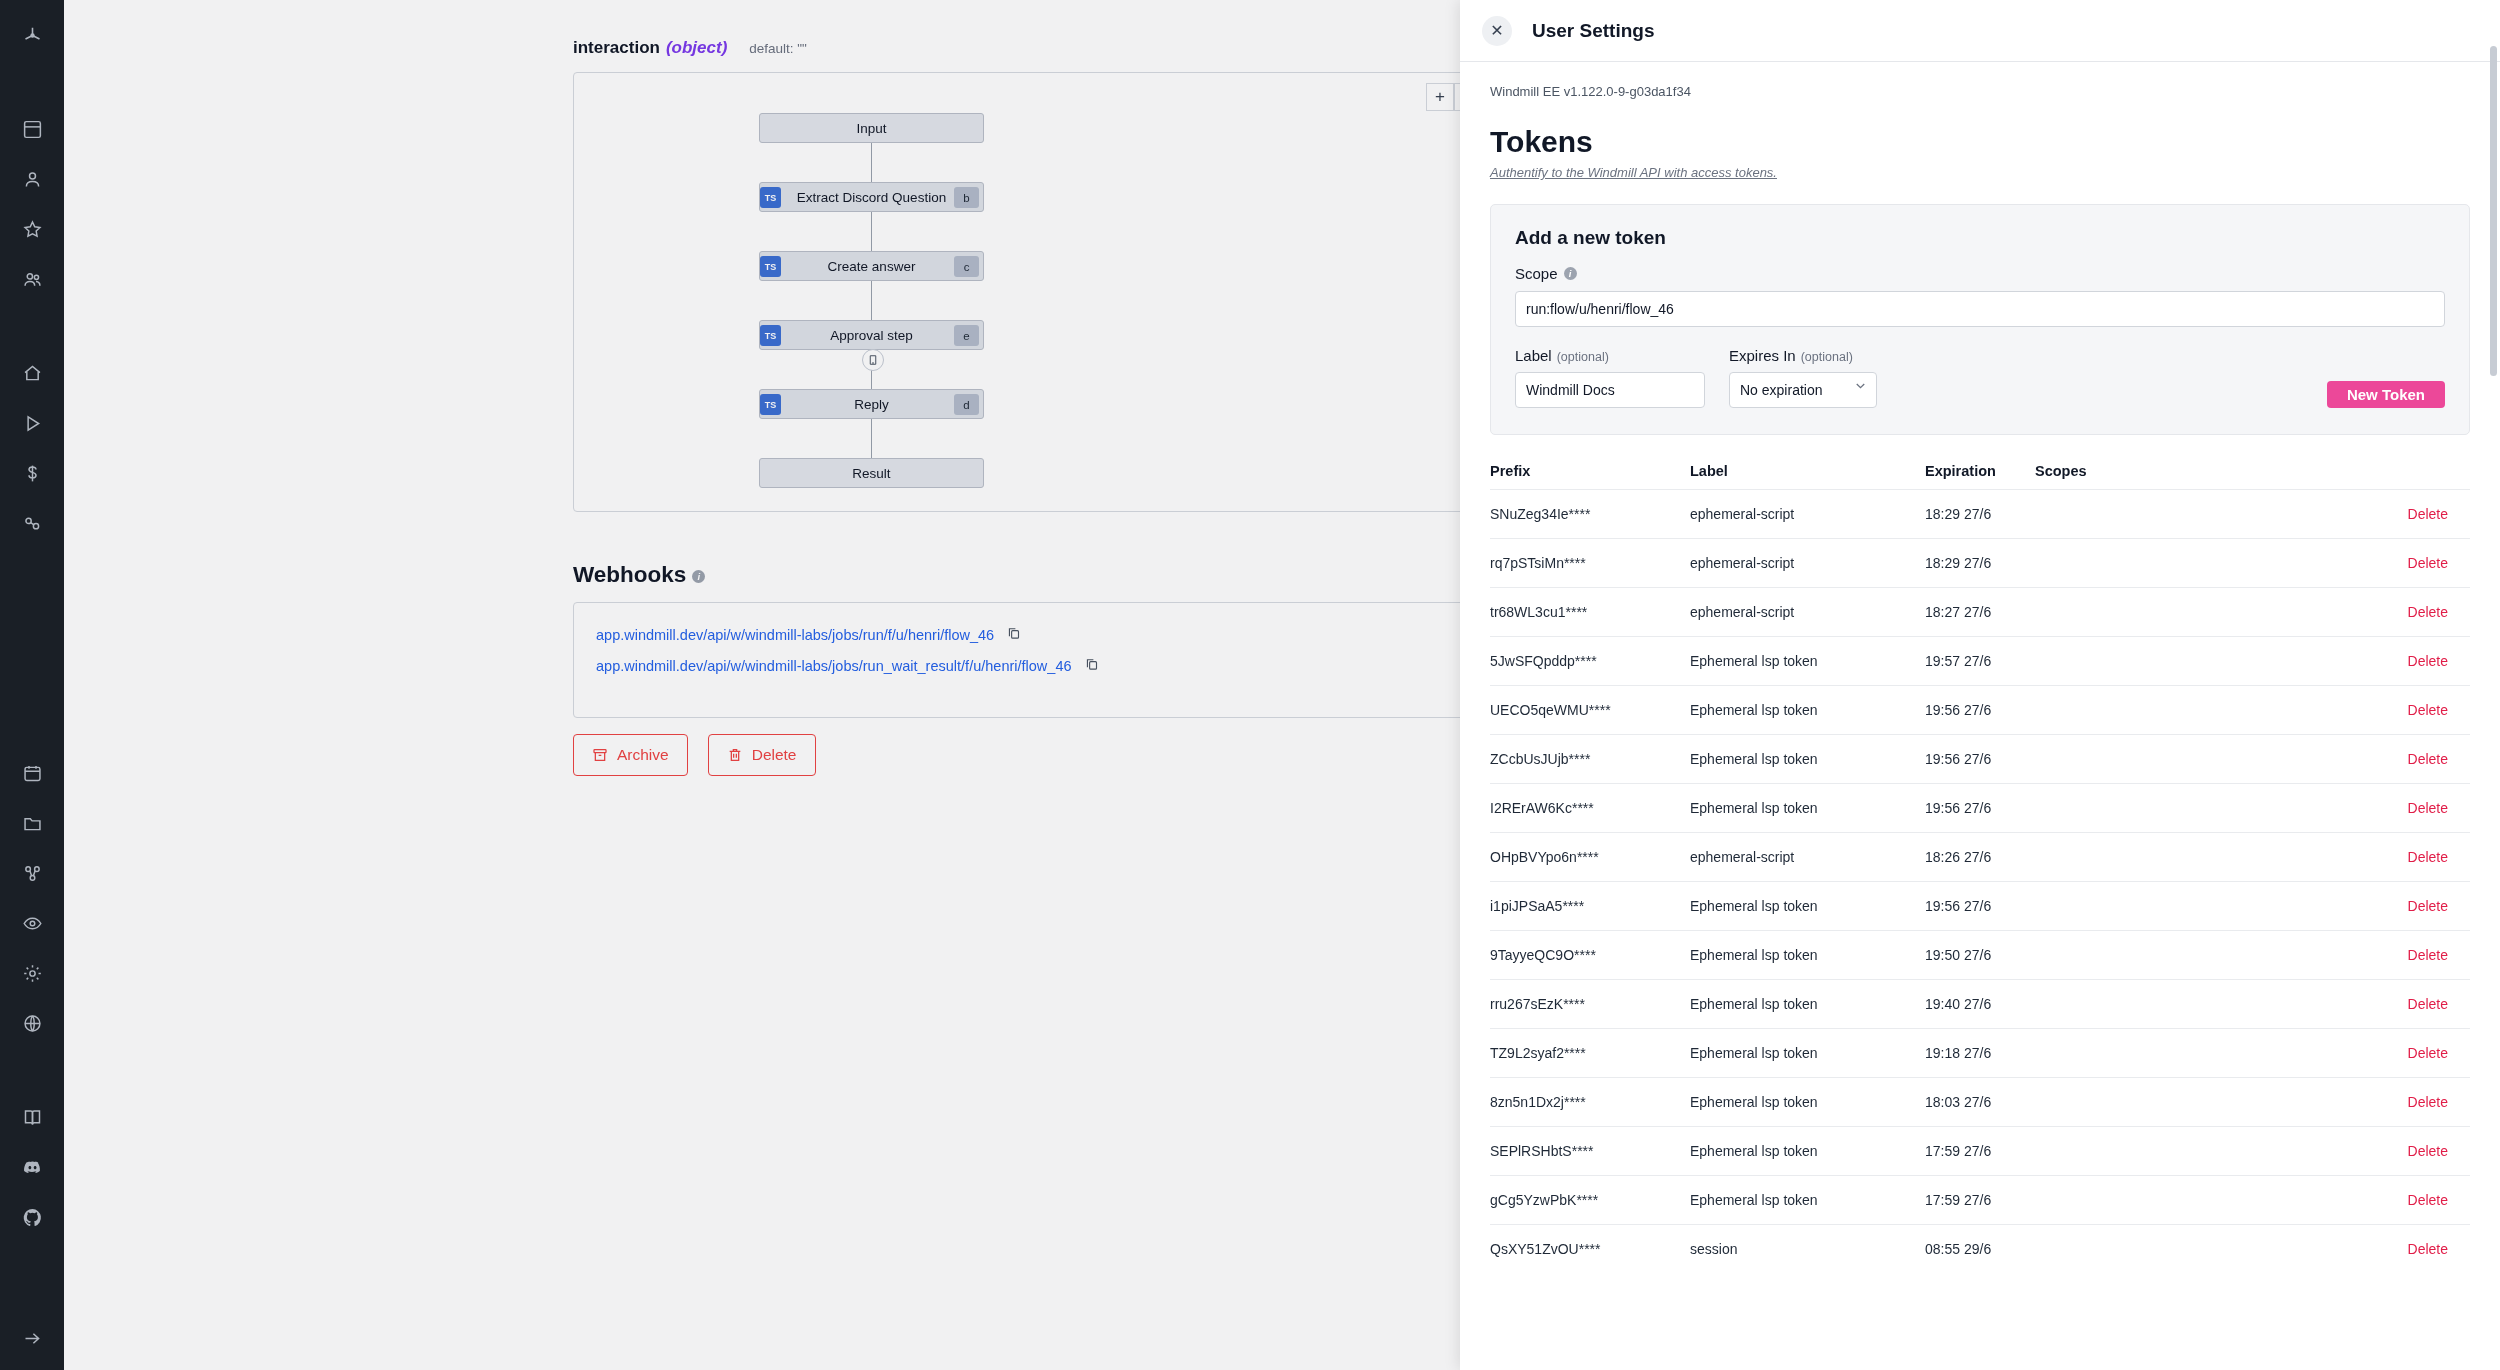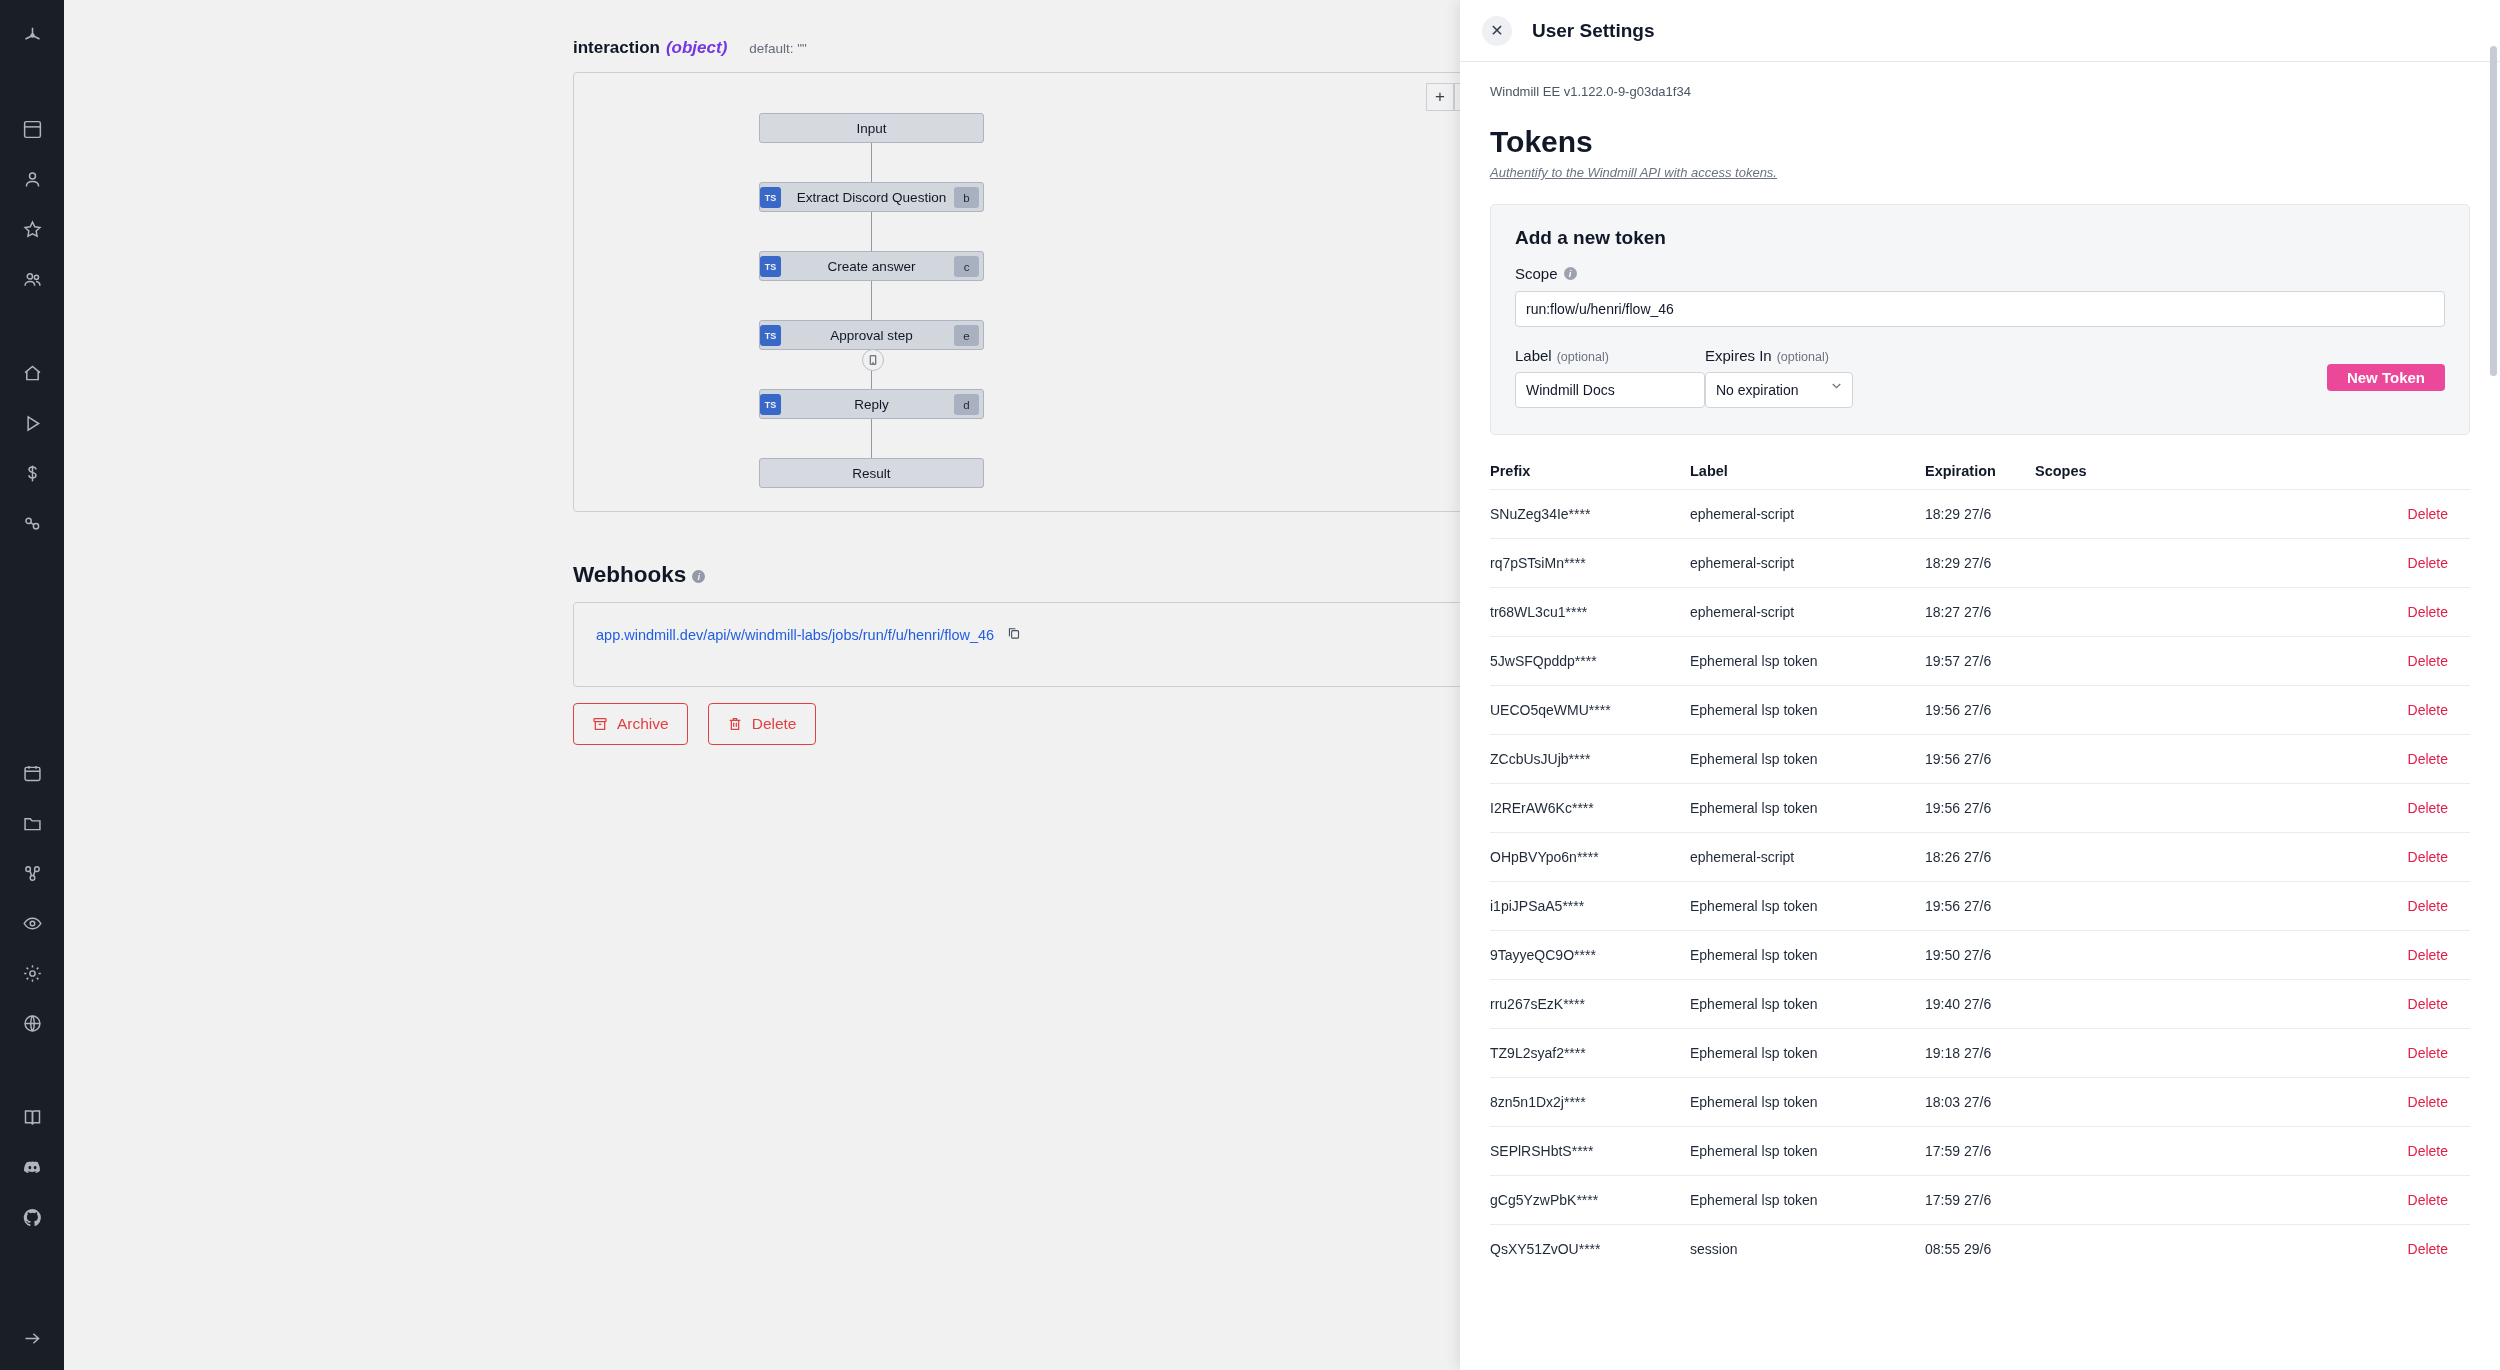--- a/index.html
+++ b/index.html
@@ -224,21 +224,21 @@
     margin-top: 9px;
     width: 100%; height: 36px;
     border: 1px solid #d1d5db; border-radius: 4px;
     background: #fff;
     padding: 0 10px;
     font-size: 14px; color: #111827;
     font-family: "Liberation Sans", sans-serif;
   }
   .row2 {
     margin-top: 20px;
-    display: flex; align-items: center; 
+    display: flex; align-items: flex-end; gap: 24px;
   }
   .sub-label { font-size: 15px; color: #111827; }
   .opt { color: #6b7280; font-size: 12.5px; margin-left: 5px; }
   .label-input {
     margin-top: 8px;
     width: 190px; height: 36px;
     border: 1px solid #d1d5db; border-radius: 4px;
     background: #fff; padding: 0 10px;
     font-size: 14px; color: #111827;
     font-family: "Liberation Sans", sans-serif;
@@ -487,20 +487,29 @@
       <div class="hooks-box">
         <div class="hook-row">
           <a class="hook-link" href="#">app.windmill.dev/api/w/windmill-labs/jobs/run/f/u/henri/flow_46</a>
           <span class="copy-ic">
             <svg viewBox="0 0 24 24" width="15" height="15" fill="none" stroke="currentColor" stroke-width="1.8">
                 <rect x="9" y="9" width="11" height="12" rx="1.6"></rect>
                 <path d="M15 6H5.5v12"></path>
               </svg>
           </span>
         </div>
+        <div class="hook-row">
+          <a class="hook-link" href="#">app.windmill.dev/api/w/windmill-labs/jobs/run_wait_result/f/u/henri/flow_46</a>
+          <span class="copy-ic">
+            <svg viewBox="0 0 24 24" width="15" height="15" fill="none" stroke="currentColor" stroke-width="1.8">
+                <rect x="9" y="9" width="11" height="12" rx="1.6"></rect>
+                <path d="M15 6H5.5v12"></path>
+              </svg>
+          </span>
+        </div>
       </div>
 
       <div class="danger-btns">
         <div class="dbtn">
           <svg viewBox="0 0 24 24" fill="none" stroke="currentColor" stroke-width="1.9">
               <rect x="3" y="4" width="18" height="4.5" rx="1"></rect>
               <path d="M5 8.5V20h14V8.5M10 12.5h4"></path>
             </svg>
           <span>Archive</span>
         </div>

